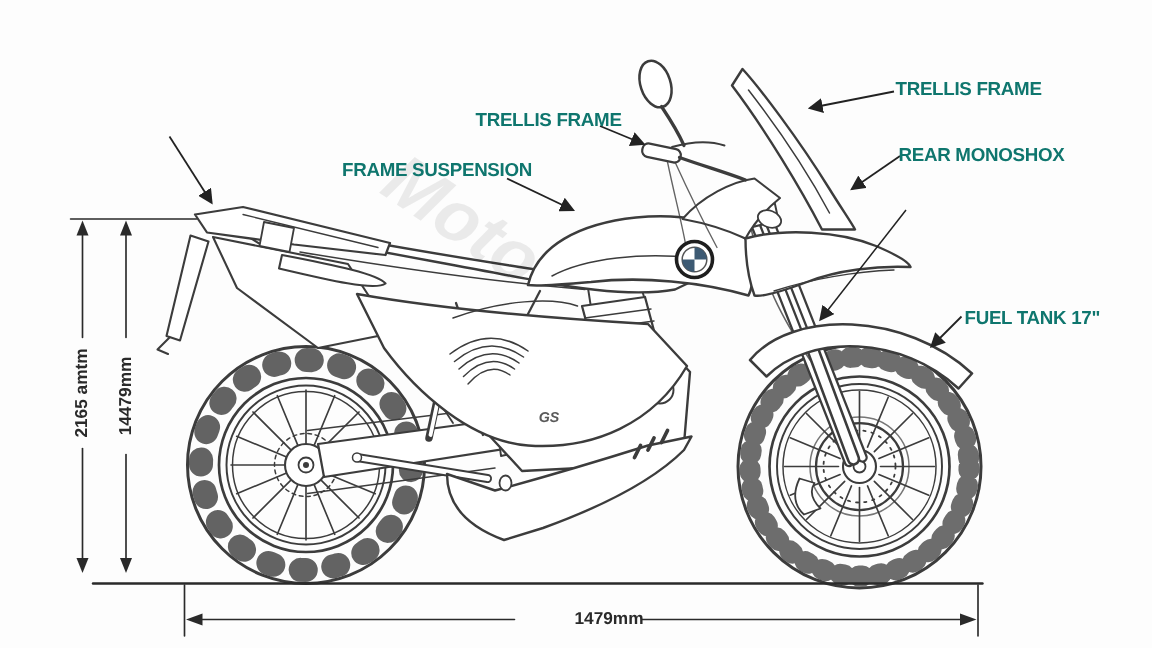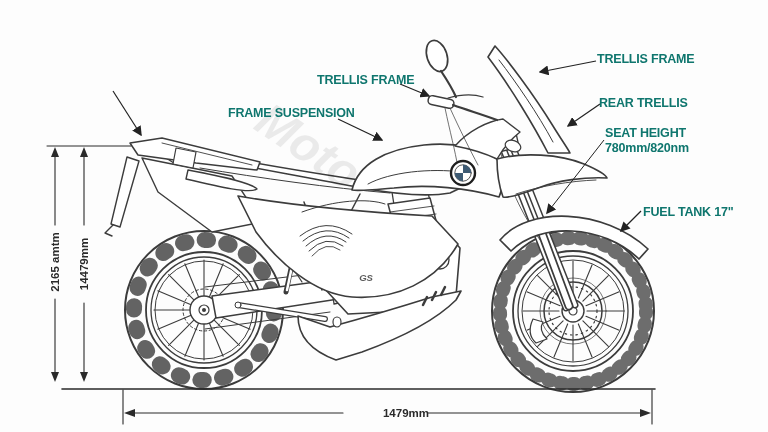--- a/index.html
+++ b/index.html
@@ -238,24 +238,20 @@
     <line x1="596" y1="61" x2="540" y2="72" marker-end="url(#ah)"></line>
     <line x1="600" y1="104" x2="568" y2="126" marker-end="url(#ah)"></line>
     <line x1="604" y1="140" x2="547" y2="213" stroke-width="1" marker-end="url(#ah)"></line>
     <line x1="641" y1="211" x2="621" y2="231" marker-end="url(#ah)"></line>
   </g>
 </svg>
 
 <div class="lbl" style="left:317px;top:73px">TRELLIS FRAME</div>
 <div class="lbl" style="left:228px;top:106px">FRAME SUSPENSION</div>
 <div class="lbl" style="left:597px;top:52px">TRELLIS FRAME</div>
-<div class="lbl" style="left:599px;top:96px">REAR TRELLIS</div>
-<div class="lbl" style="left:605px;top:126px;line-height:15px">
-  <div>SEAT HEIGHT</div>
-  <div class="l2">780mm/820nm</div>
-</div>
+<div class="lbl" style="left:599px;top:96px">REAR MONOSHOX</div>
 <div class="lbl" style="left:643px;top:205px">FUEL TANK 17"</div>
 
 <div class="dim rot" style="left:55px;top:262px">2165 amtm</div>
 <div class="dim rot" style="left:84px;top:264px">14479mm</div>
 <div class="dim" style="left:406px;top:413px">1479mm</div>
 
 </div>
 
 </body></html>

